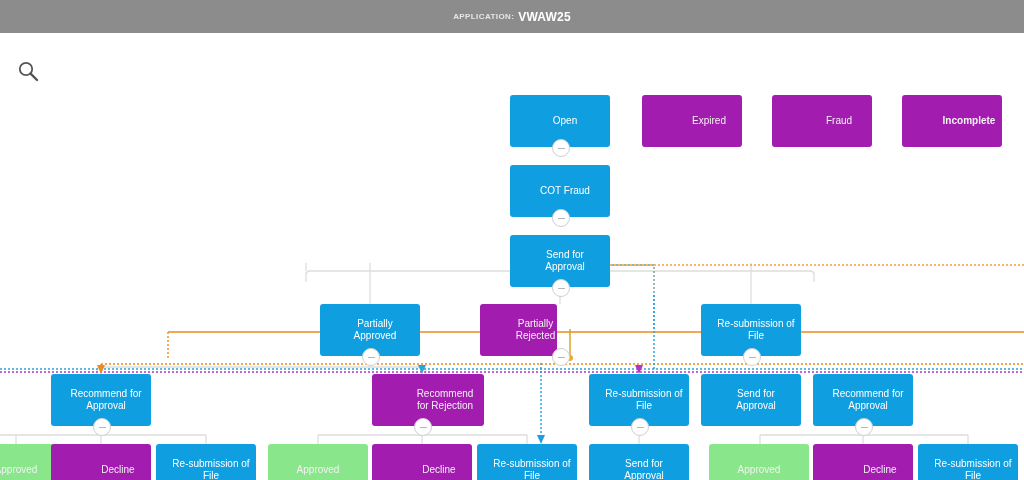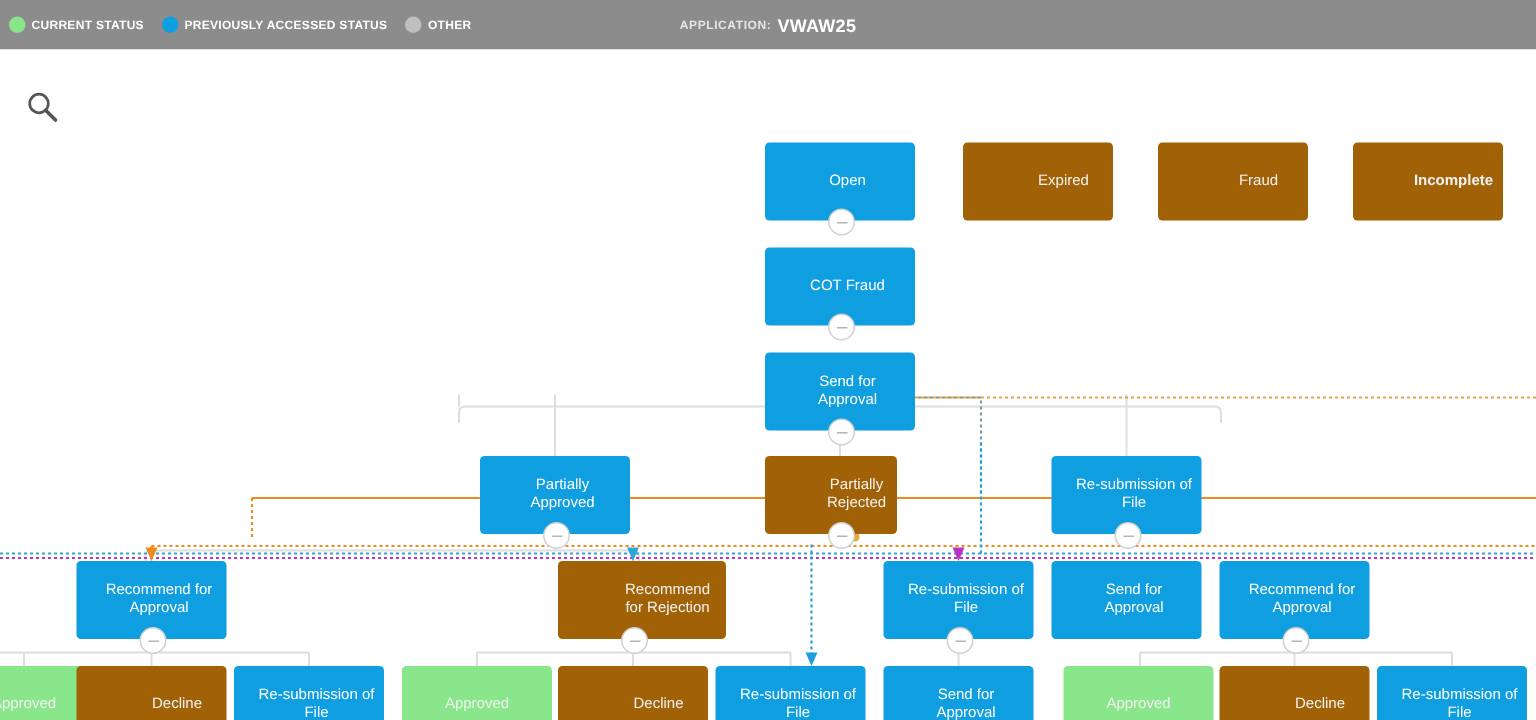--- a/index.html
+++ b/index.html
@@ -105,21 +105,21 @@
     align-items: center;
     justify-content: center;
     text-align: center;
     color: #ffffff;
     font-size: 10px;
     line-height: 12px;
     padding: 2px 6px;
     z-index: 3;
   }
   .node.blue  { background: #0f9ee0; padding-left: 16px; }
-  .node.grey  { background: #a16207; color: #f2f2f2; padding-left: 40px; }
+  .node.grey  { background: #a21caf; color: #f2f2f2; padding-left: 40px; }
   .node.green { background: #8ae68a; color: #f2f2f2; }
 
   .handle {
     position: absolute;
     width: 16px; height: 16px;
     border-radius: 50%;
     background: #ffffff;
     border: 1px solid #d0d0d0;
     z-index: 6;
     display: flex;
@@ -131,34 +131,20 @@
     display: block;
     width: 7px; height: 1px;
     background: #b5b5b5;
   }
 </style>
 </head>
 <body>
 
 <div id="topbar">
 
-  <div class="legend">
-    <div class="legend-item">
-      <span class="legend-dot" style="background:#8ae68a"></span>
-      <span class="legend-label">CURRENT STATUS</span>
-    </div>
-    <div class="legend-item">
-      <span class="legend-dot" style="background:#0f9ee0"></span>
-      <span class="legend-label">PREVIOUSLY ACCESSED STATUS</span>
-    </div>
-    <div class="legend-item">
-      <span class="legend-dot" style="background:#bfbfbf"></span>
-      <span class="legend-label">OTHER</span>
-    </div>
-  </div>
 
   <div id="app-title">
     <span class="kicker">APPLICATION:</span>
     <span class="value">VWAW25</span>
   </div>
 
 </div>
 
 <div id="canvas">
 
@@ -253,21 +239,21 @@
     </div>
     <div class="handle" style="left: 552px; top: 176px;"></div>
     <div class="node blue" style="left: 510px; top: 202px; width: 100px; height: 52px;">
       <span>Send for Approval</span>
     </div>
     <div class="handle" style="left: 552px; top: 246px;"></div>
     <div class="node blue" style="left: 320px; top: 271px; width: 100px; height: 52px;">
       <span>Partially Approved</span>
     </div>
     <div class="handle" style="left: 362px; top: 315px;"></div>
-    <div class="node grey" style="left: 510px; top: 271px; width: 88px; height: 52px;">
+    <div class="node grey" style="left: 480px; top: 271px; width: 77px; height: 52px;">
       <span>Partially Rejected</span>
     </div>
     <div class="handle" style="left: 552px; top: 315px;"></div>
     <div class="node blue" style="left: 701px; top: 271px; width: 100px; height: 52px;">
       <span>Re-submission of File</span>
     </div>
     <div class="handle" style="left: 743px; top: 315px;"></div>
     <div class="node blue" style="left: 51px; top: 341px; width: 100px; height: 52px;">
       <span>Recommend for Approval</span>
     </div>

